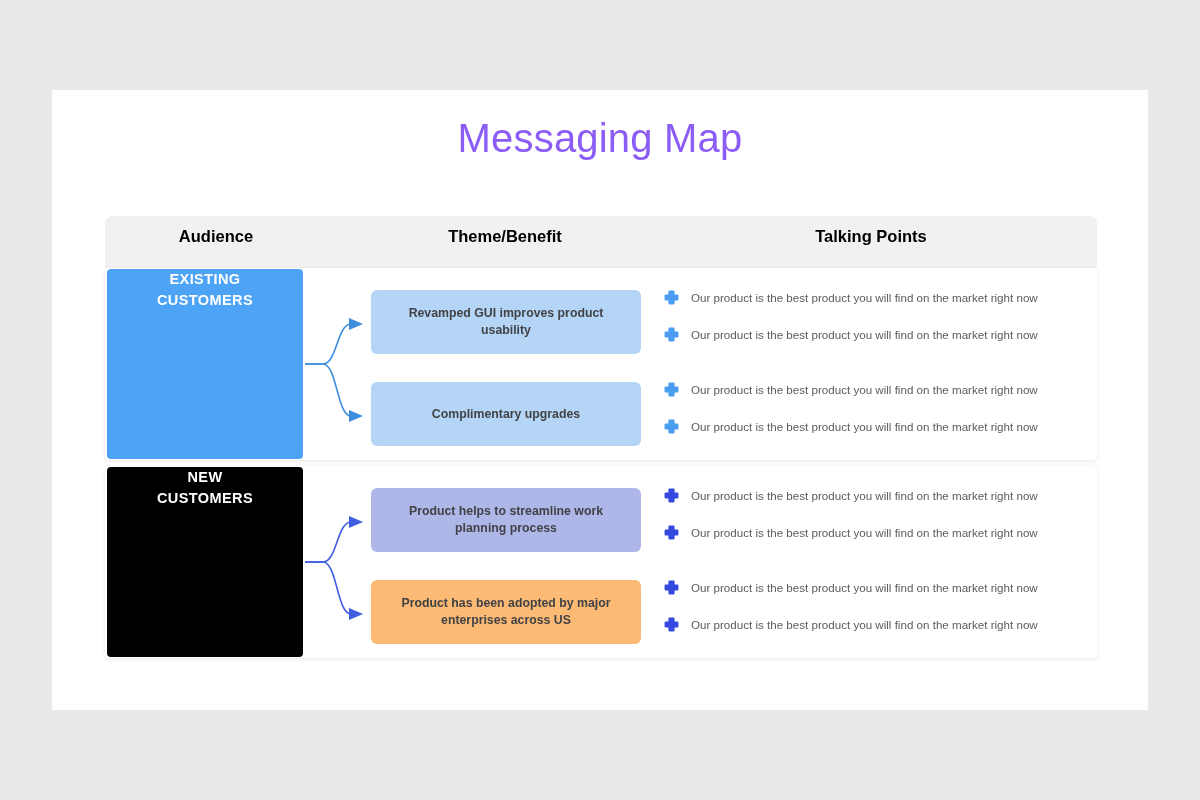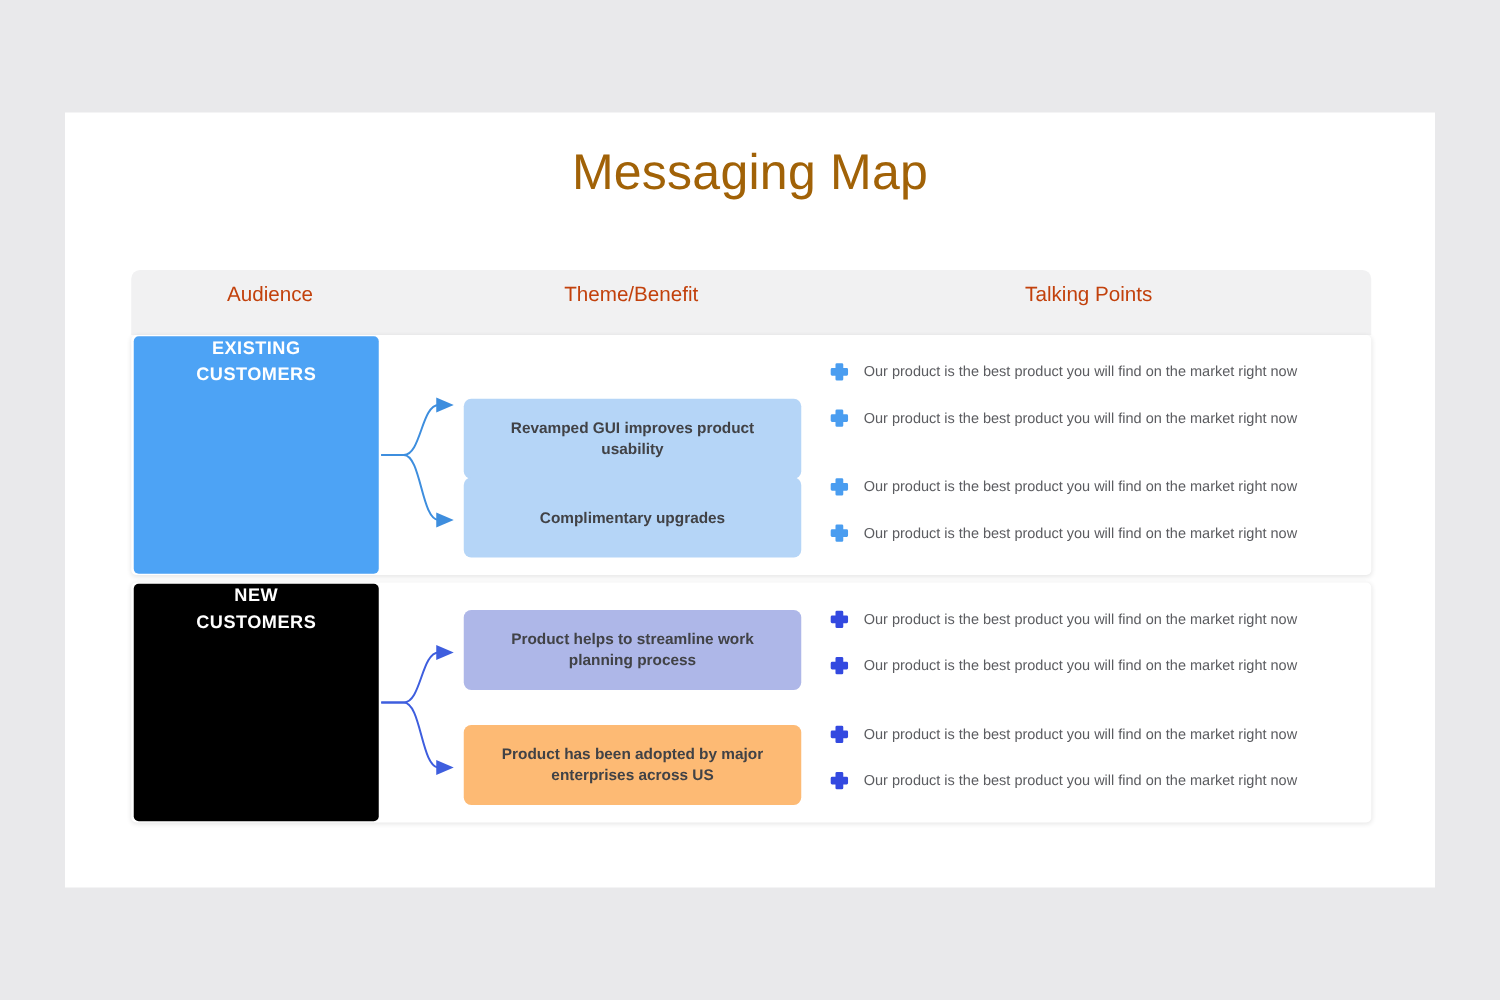--- a/index.html
+++ b/index.html
@@ -10,40 +10,40 @@
     overflow:hidden;
   }
   #slide {
     position:absolute; left:52px; top:90px;
     width:1096px; height:620px;
     background:#ffffff;
   }
   #title {
     position:absolute; left:0; top:26px; width:100%;
     text-align:center;
-    font-size:40px; font-weight:400; color:#a16207;
+    font-size:40px; font-weight:400; color:#8b5cf6;
     letter-spacing:0.2px;
   }
   #subtitle {
     position:absolute; left:0; top:82px; width:100%;
     text-align:center;
     font-size:14.5px; font-weight:400; color:#6d6e71;
   }
 
   
   #header-bar {
     position:absolute; left:53px; top:126px;
     width:992px; height:52px;
     background:#f1f1f2;
     border-radius:7px 7px 0 0;
   }
   .col-head {
     position:absolute; top:0; height:40px;
     display:flex; align-items:center; justify-content:center;
-    font-size:16.5px; font-weight:400; color:#c2410c;
+    font-size:16.5px; font-weight:700; color:#000000;
   }
   #head-audience   { left:2px;   width:218px; }
   #head-theme      { left:300px; width:200px; }
   #head-talking    { left:660px; width:212px; }
 
   
   .row {
     position:absolute; left:53px; width:992px;
     background:#ffffff;
     border-radius:4px;
@@ -111,21 +111,21 @@
       </div>
     </div>
 
     <svg class="connector" viewBox="0 0 72 192">
       <path d="M2 96 L20 96 C34 96 34 56 48 56" stroke="#3e8ede" stroke-width="1.6" fill="none"></path>
       <path d="M2 96 L20 96 C34 96 34 148 48 148" stroke="#3e8ede" stroke-width="1.6" fill="none"></path>
       <polygon points="46,50 60,56 46,62" fill="#3e8ede"></polygon>
       <polygon points="46,142 60,148 46,154" fill="#3e8ede"></polygon>
     </svg>
 
-    <div class="theme-box t0" style="background:#b5d5f7;margin-top:29px;">
+    <div class="theme-box t0" style="background:#b5d5f7;">
       <span>Revamped GUI improves product usability</span>
     </div>
     <div class="theme-box t1" style="background:#b5d5f7;">
       <span>Complimentary upgrades</span>
     </div>
 
     <div class="points">
       <div class="point p0">
         <svg class="plus-icon" viewBox="0 0 24 24">
           <path d="M9.2 2.2h5.6a1.6 1.6 0 0 1 1.6 1.6v3.8h3.8a1.6 1.6 0 0 1 1.6 1.6v5.6a1.6 1.6 0 0 1-1.6 1.6h-3.8v3.8a1.6 1.6 0 0 1-1.6 1.6H9.2a1.6 1.6 0 0 1-1.6-1.6v-3.8H3.8a1.6 1.6 0 0 1-1.6-1.6V9.2a1.6 1.6 0 0 1 1.6-1.6h3.8V3.8a1.6 1.6 0 0 1 1.6-1.6z" fill="#4a9df0"></path>

